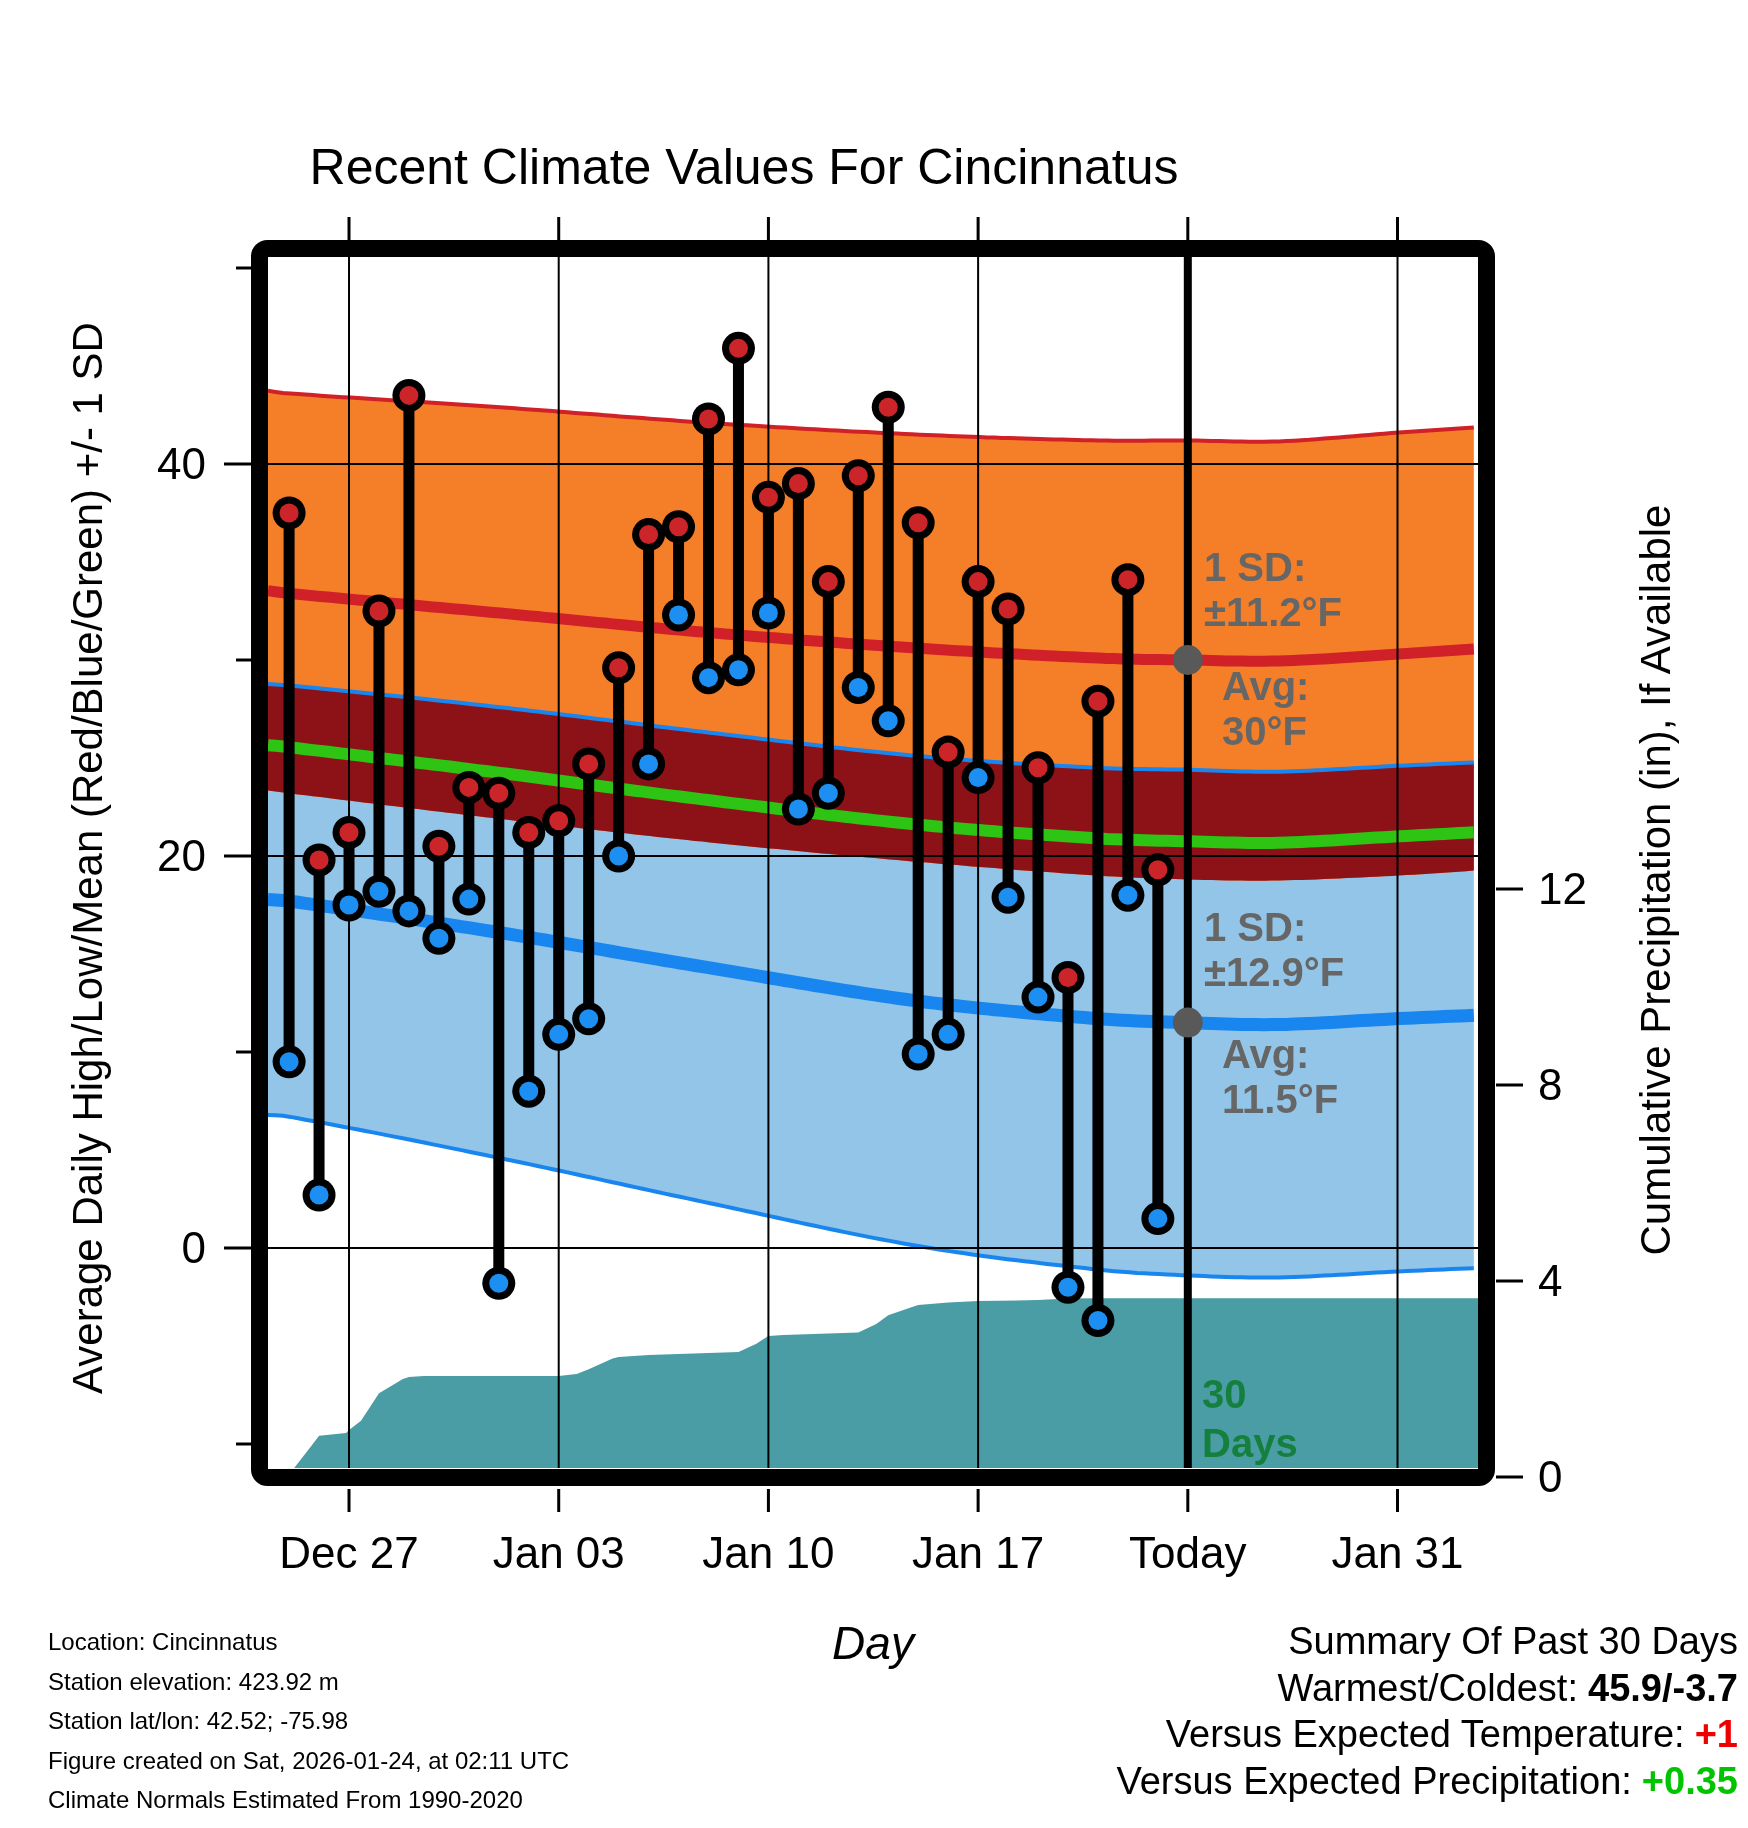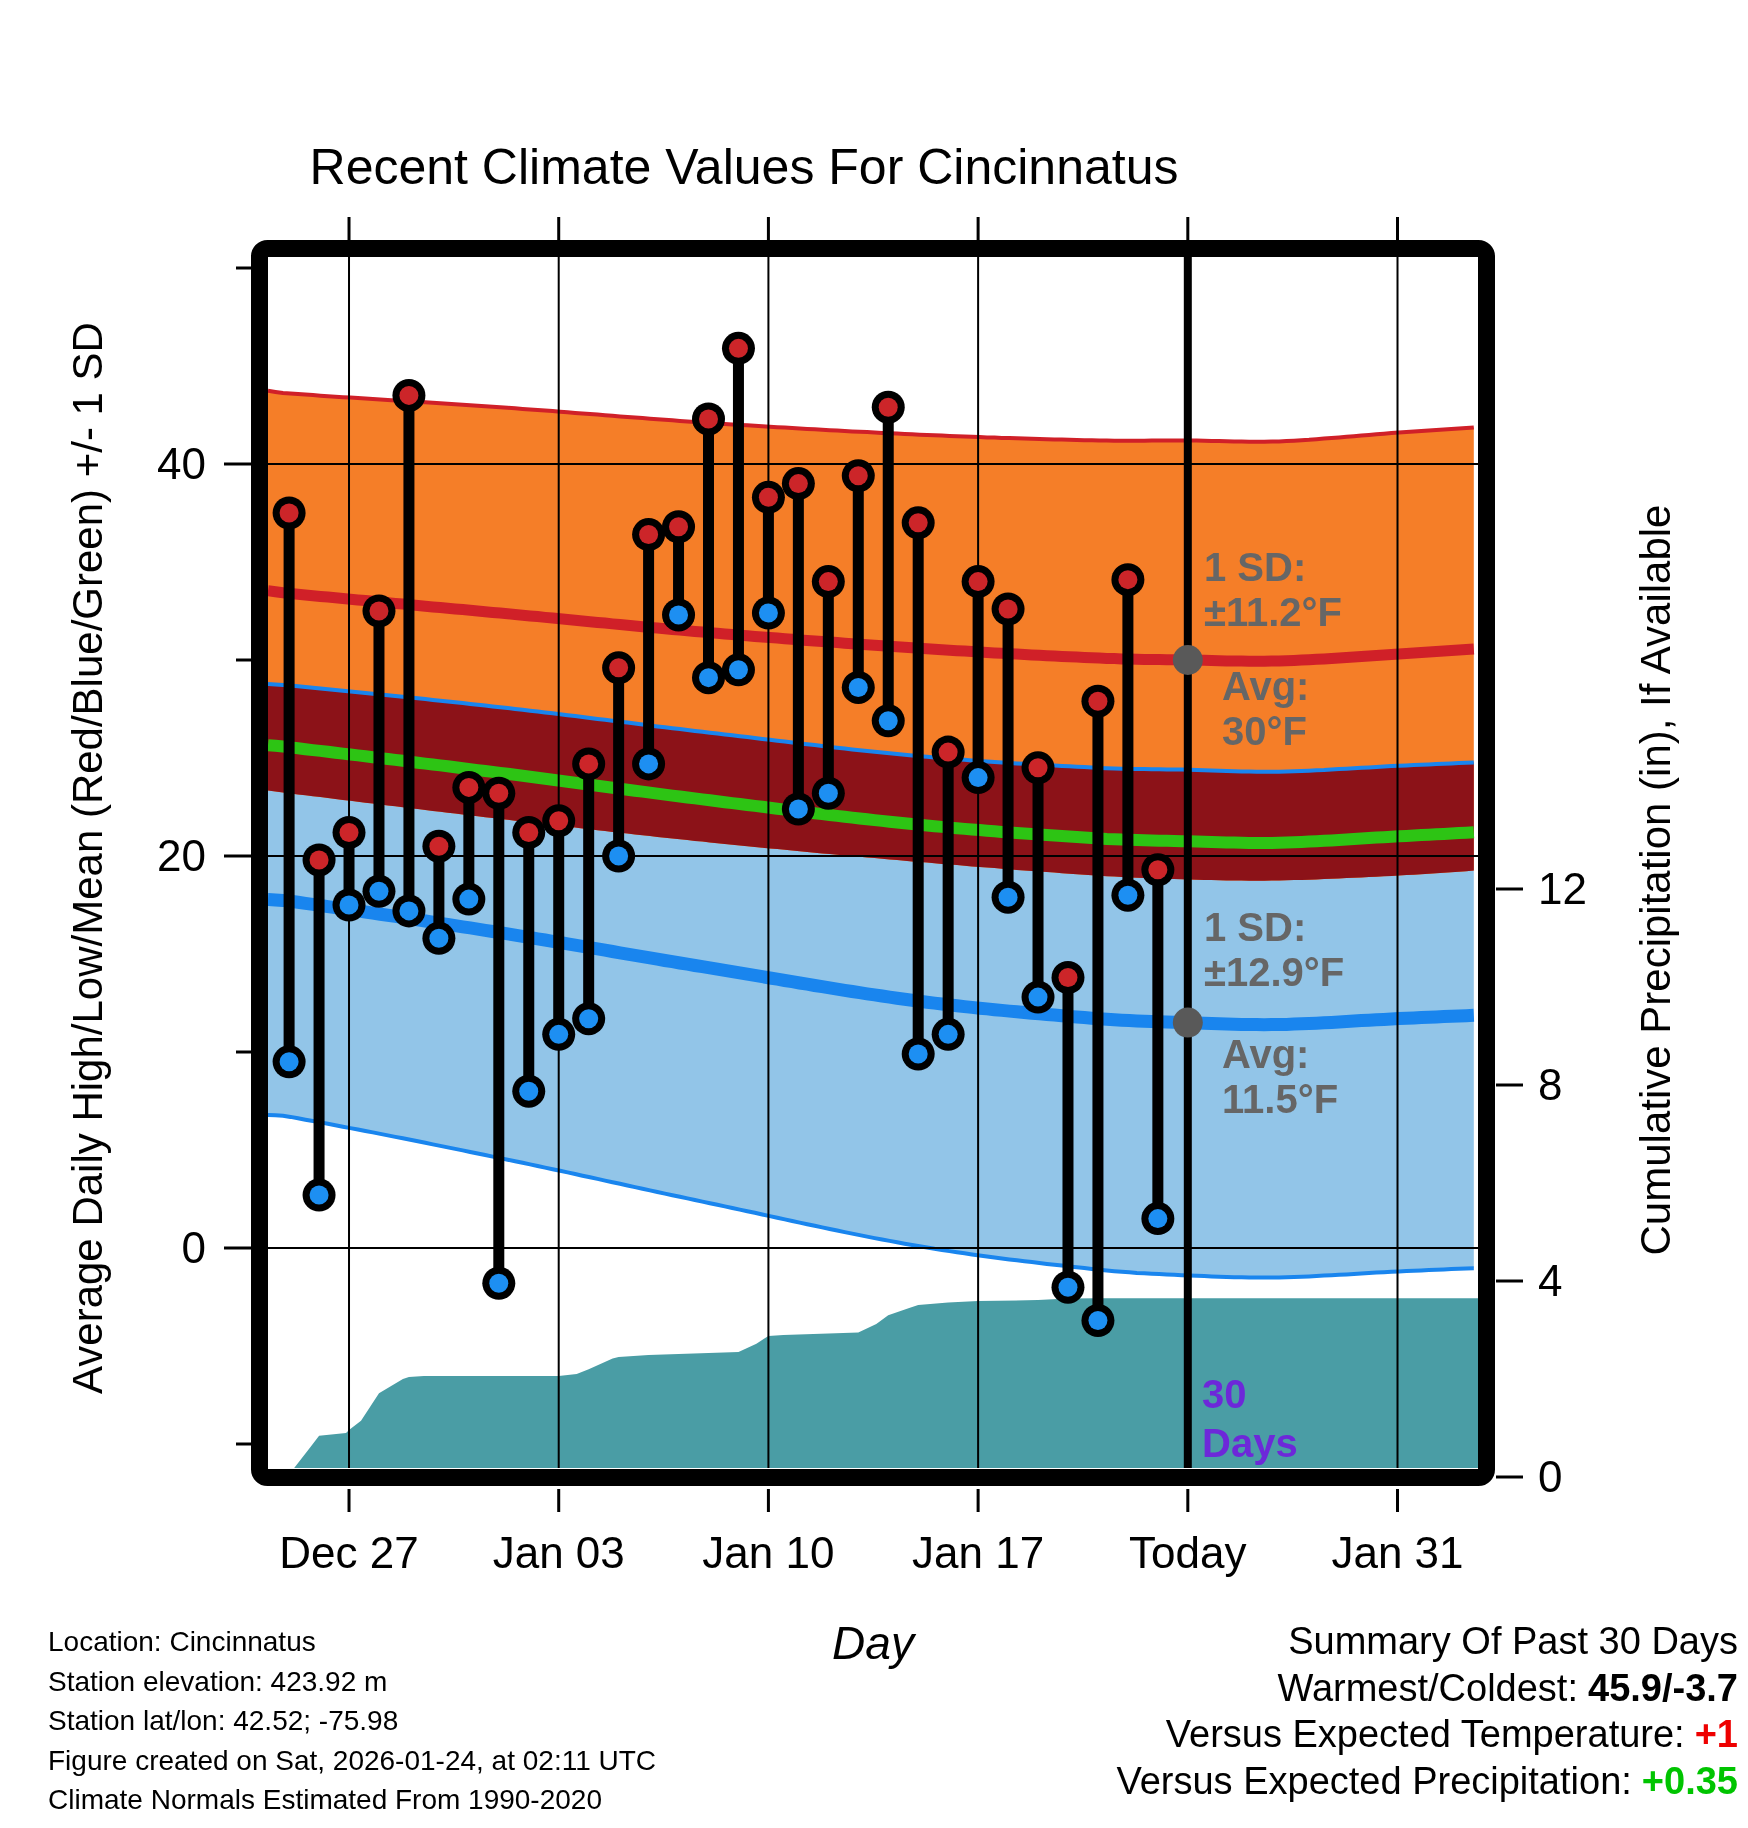--- a/index.html
+++ b/index.html
@@ -5,22 +5,22 @@
   html,body{margin:0;padding:0;background:#ffffff;}
   .page{position:relative;width:1748px;height:1828px;background:#ffffff;
         font-family:"Liberation Sans",sans-serif;color:#000;overflow:hidden;}
   .chart-svg{position:absolute;left:0;top:0;}
   .title{position:absolute;left:0;top:138px;width:1488px;text-align:center;
          font-size:50px;letter-spacing:0px;}
   .ax-title{position:absolute;white-space:nowrap;font-size:42px;}
   .ax-title.vert{transform:translate(-50%,-50%) rotate(-90deg);}
   .x-title{position:absolute;left:873px;top:1616px;transform:translate(-50%,0);font-size:46px;font-style:italic;}
   .anno{position:absolute;font-size:40px;font-weight:bold;line-height:45px;white-space:nowrap;}
-  .anno.black{color:#6d28d9;line-height:49px;}
-  .footer{position:absolute;left:48px;top:1622px;font-size:28px;line-height:39.5px;}
+  .anno.black{color:#15803d;line-height:49px;}
+  .footer{position:absolute;left:48px;top:1622px;font-size:24px;line-height:39.5px;}
   .summary{position:absolute;right:10px;top:1618px;text-align:right;font-size:38px;line-height:46.5px;}
   .s-val{font-weight:bold;margin-left:10px;}
 </style>
 </head>
 <body>
 
 <div class="page">
 
   <svg class="chart-svg" id="chart" width="1748" height="1828" viewBox="0 0 1748 1828">
       <defs>

